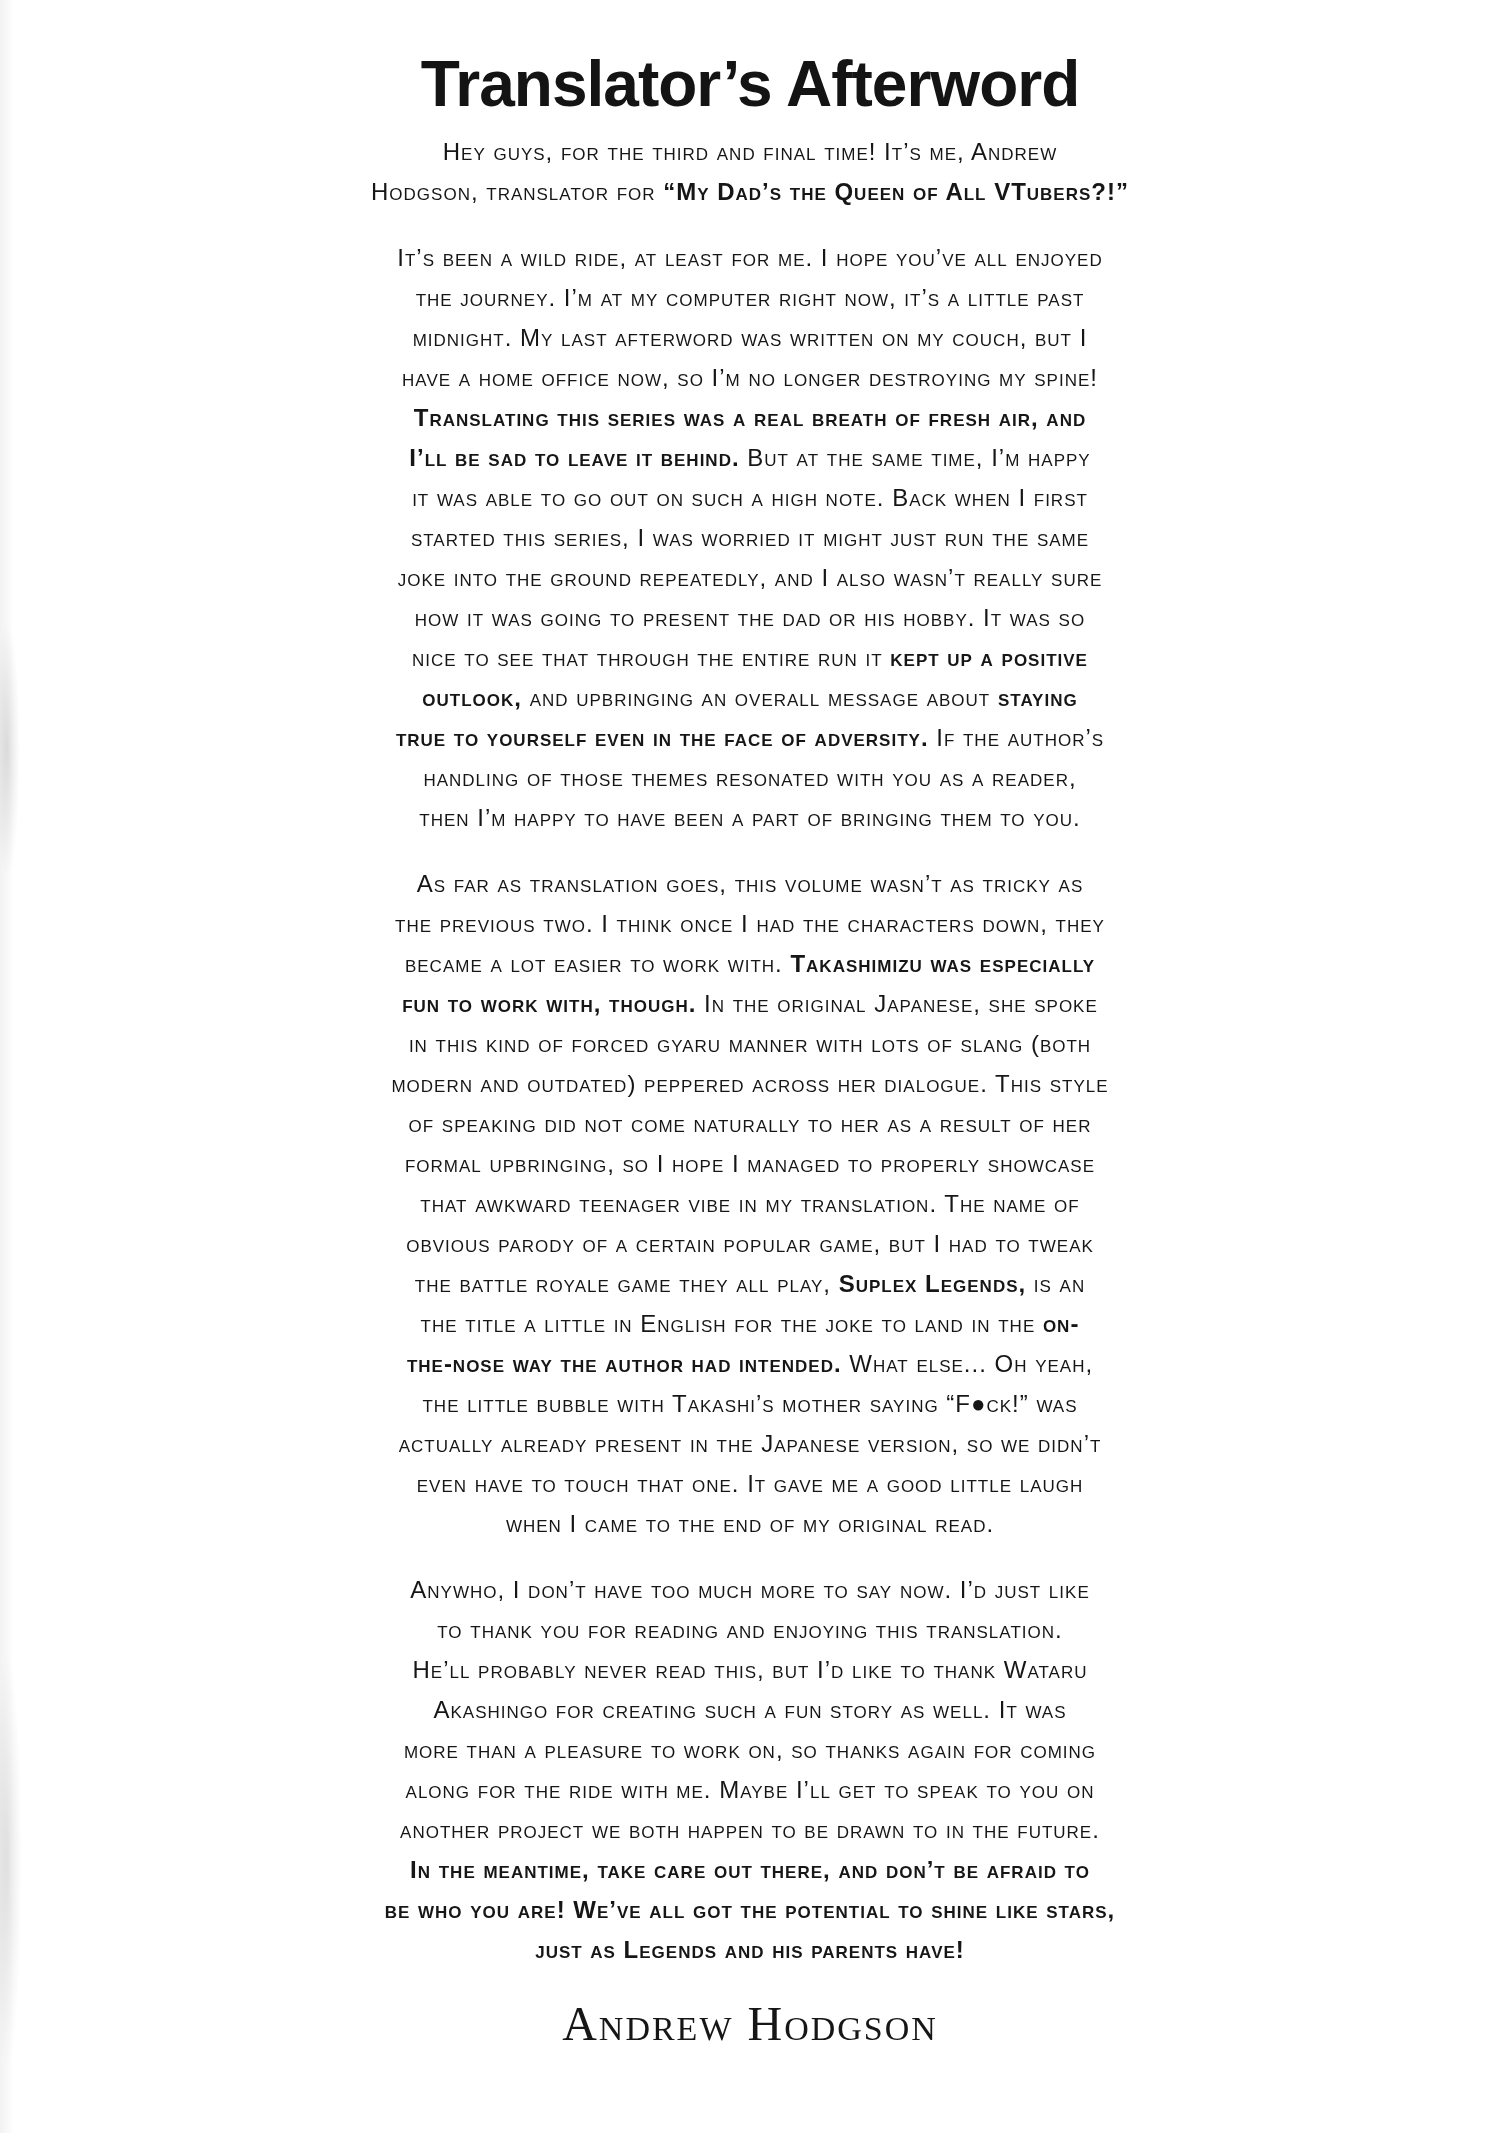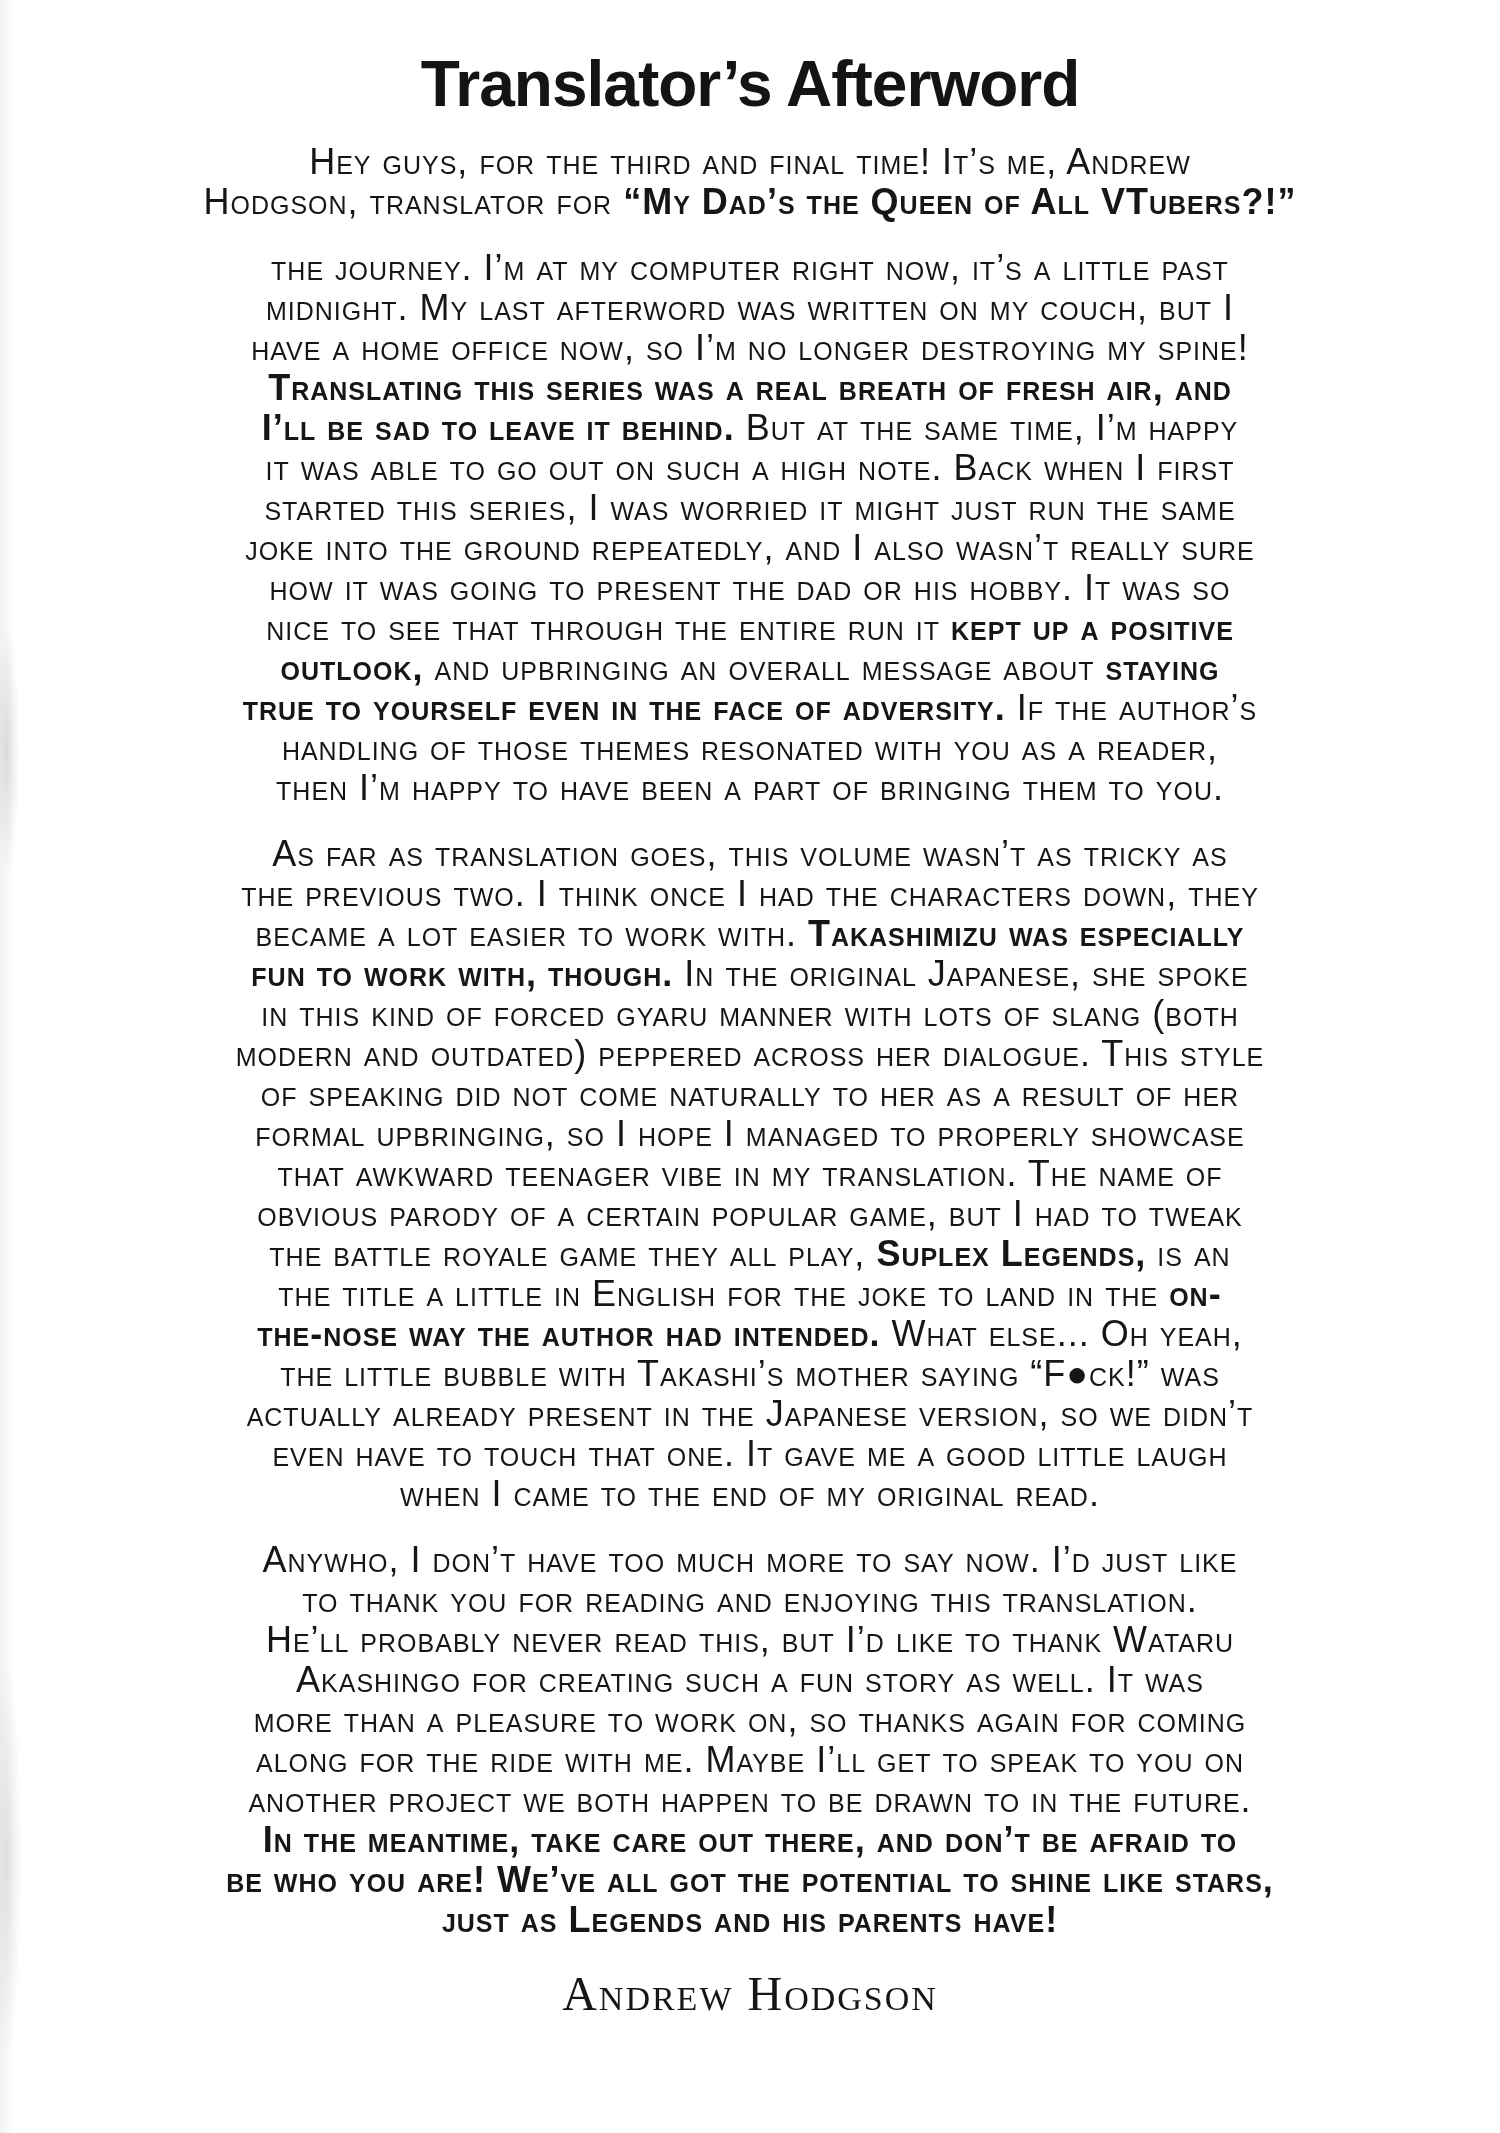--- a/index.html
+++ b/index.html
@@ -35,23 +35,23 @@
     padding-top: 48px;
     text-align: center;
     font-size: 64px;
     line-height: 72px;
     font-weight: 700;
     letter-spacing: -1px;
     color: #141414;
   }
   .body-block {
     width: 1360px;
-    margin: 22px auto 0 auto;
+    margin: 12px auto 0 auto;
     text-align: center;
-    font-size: 36px;
+    font-size: 24px;
     line-height: 40px;
     letter-spacing: 1px;
     font-variant: small-caps;
     font-variant-caps: small-caps;
     color: #161616;
   }
   .para { margin: 0 0 26px 0; }
   .line { white-space: nowrap; }
   .line b { font-weight: 700; }
   .signature {
@@ -75,20 +75,21 @@
   <div class="scan-edge smudge2"></div>
 
   <h1 class="title">Translator’s Afterword</h1>
 
   <div class="body-block">
       <div class="para">
         <div class="line"><span>Hey guys, for the third and final time! It’s me, Andrew</span></div>
         <div class="line"><span>Hodgson, translator for </span><b>“My Dad’s the Queen of All VTubers?!”</b></div>
       </div>
       <div class="para">
+        <div class="line"><span>It’s been a wild ride, at least for me. I hope you’ve all enjoyed</span></div>
         <div class="line"><span>the journey. I’m at my computer right now, it’s a little past</span></div>
         <div class="line"><span>midnight. My last afterword was written on my couch, but I</span></div>
         <div class="line"><span>have a home office now, so I’m no longer destroying my spine!</span></div>
         <div class="line"><b>Translating this series was a real breath of fresh air, and</b></div>
         <div class="line"><b>I’ll be sad to leave it behind.</b><span> But at the same time, I’m happy</span></div>
         <div class="line"><span>it was able to go out on such a high note. Back when I first</span></div>
         <div class="line"><span>started this series, I was worried it might just run the same</span></div>
         <div class="line"><span>joke into the ground repeatedly, and I also wasn’t really sure</span></div>
         <div class="line"><span>how it was going to present the dad or his hobby. It was so</span></div>
         <div class="line"><span>nice to see that through the entire run it </span><b>kept up a positive</b></div>

